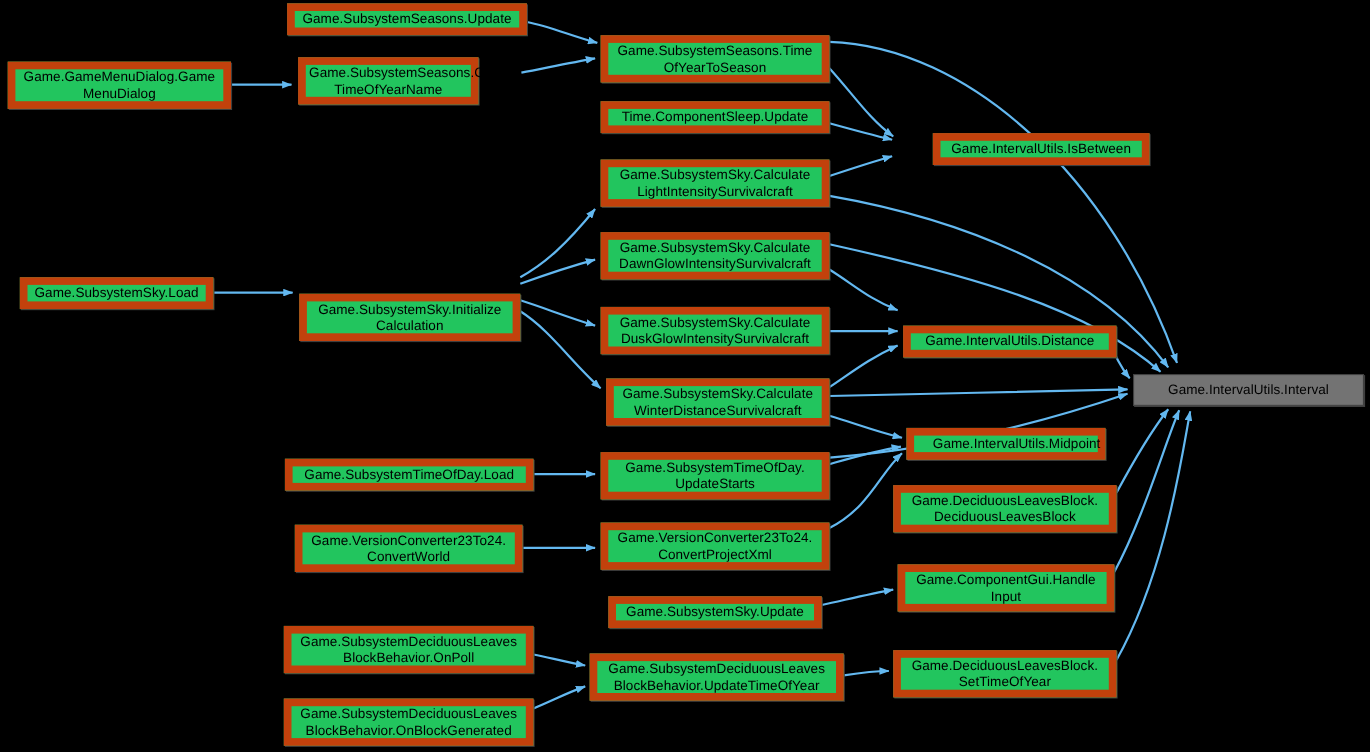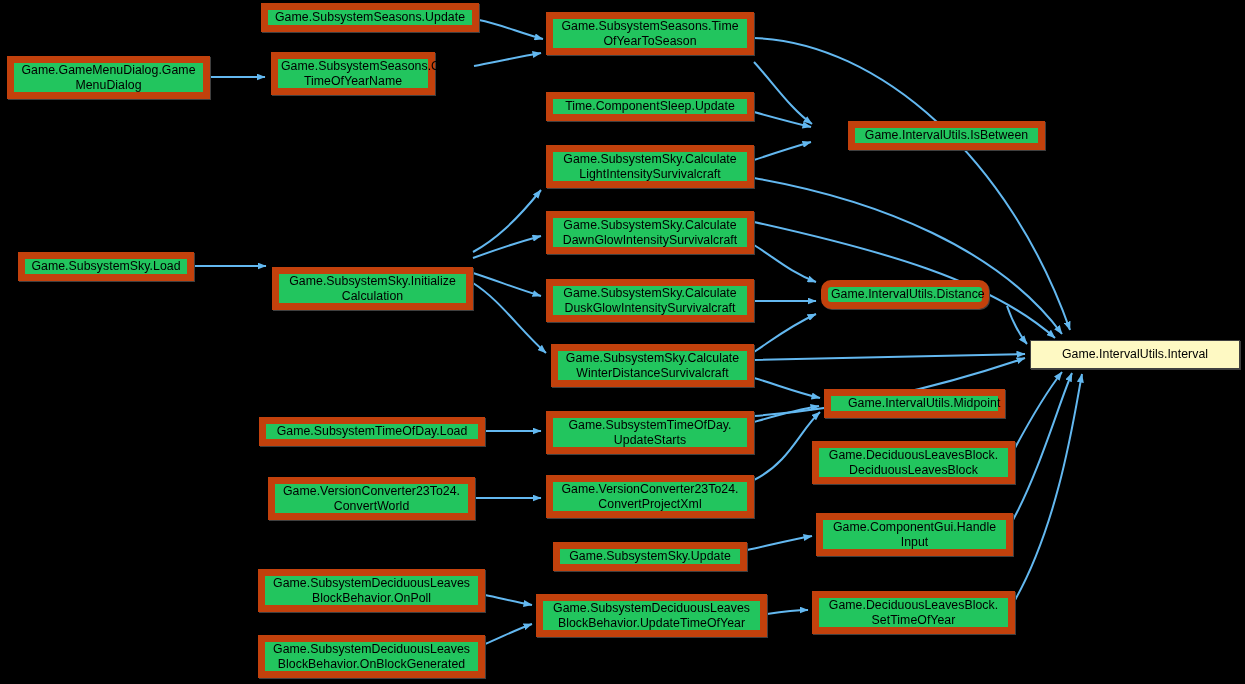--- a/index.html
+++ b/index.html
@@ -34,21 +34,21 @@
     justify-content: center;
     text-align: center;
     font-size: 12.3px;
     line-height: 15px;
     letter-spacing: 0.05px;
     padding: 0 3px;
     white-space: pre-line;
     box-shadow: 1px 1px 0 0 #3f3f3f;
   }
   .node.highlight {
-    background: #fef9c3;
+    background: #737373;
     border: 1px solid #404040;
   }
   .node-label {
     display: block;
     width: 100%;
   }
 </style>
 </head>
 <body>
 
@@ -93,34 +93,34 @@
         <path d="M 767,614 C 780,612 795,610 808,610" fill="none" stroke="#63b8f0" stroke-width="2" marker-end="url(#arrowhead)"></path>
         <path d="M 1015,600 C 1060,520 1075,410 1082,374" fill="none" stroke="#63b8f0" stroke-width="2" marker-end="url(#arrowhead)"></path>
       </g>
   </svg>
   <div id="nodes">
       <div class="node" style="left: 261px; top: 3px; width: 218px; height: 29px;"><span class="node-label">Game.SubsystemSeasons.Update</span></div>
       <div class="node" style="left: 7px; top: 56px; width: 203px; height: 43px;"><span class="node-label">Game.GameMenuDialog.Game
 MenuDialog</span></div>
       <div class="node" style="left: 271px; top: 52px; width: 164px; height: 43px;"><span class="node-label">Game.SubsystemSeasons.Get
 TimeOfYearName</span></div>
-      <div class="node" style="left: 546px; top: 12px; width: 208px; height: 43px;"><span class="node-label">Game.SubsystemSeasons.Time
+      <div class="node" style="left: 546px; top: 32px; width: 208px; height: 43px;"><span class="node-label">Game.SubsystemSeasons.Time
 OfYearToSeason</span></div>
       <div class="node" style="left: 546px; top: 92px; width: 208px; height: 29px;"><span class="node-label">Time.ComponentSleep.Update</span></div>
       <div class="node" style="left: 816px; top: 121px; width: 197px; height: 29px; margin-left: 32px;"><span class="node-label">Game.IntervalUtils.IsBetween</span></div>
       <div class="node" style="left: 546px; top: 145px; width: 208px; height: 43px;"><span class="node-label">Game.SubsystemSky.Calculate
 LightIntensitySurvivalcraft</span></div>
       <div class="node" style="left: 546px; top: 211px; width: 208px; height: 43px;"><span class="node-label">Game.SubsystemSky.Calculate
 DawnGlowIntensitySurvivalcraft</span></div>
       <div class="node" style="left: 18px; top: 252px; width: 176px; height: 29px;"><span class="node-label">Game.SubsystemSky.Load</span></div>
       <div class="node" style="left: 272px; top: 243px; width: 201px; height: 43px; margin-top: 24px;"><span class="node-label">Game.SubsystemSky.Initialize
 Calculation</span></div>
       <div class="node" style="left: 546px; top: 279px; width: 208px; height: 43px;"><span class="node-label">Game.SubsystemSky.Calculate
 DuskGlowIntensitySurvivalcraft</span></div>
-      <div class="node" style="left: 821px; top: 280px; width: 168px; height: 29px; border-radius: 10px;"><span class="node-label">Game.IntervalUtils.Distance</span></div>
+      <div class="node" style="left: 821px; top: 296px; width: 194px; height: 29px;"><span class="node-label">Game.IntervalUtils.Distance</span></div>
       <div class="node" style="left: 551px; top: 344px; width: 203px; height: 43px;"><span class="node-label">Game.SubsystemSky.Calculate
 WinterDistanceSurvivalcraft</span></div>
       <div class="node highlight" style="left: 1030px; top: 340px; width: 210px; height: 29px;"><span class="node-label">Game.IntervalUtils.Interval</span></div>
       <div class="node" style="left: 824px; top: 389px; width: 181px; height: 29px; padding-left: 17px;"><span class="node-label">Game.IntervalUtils.Midpoint</span></div>
       <div class="node" style="left: 259px; top: 417px; width: 226px; height: 29px;"><span class="node-label">Game.SubsystemTimeOfDay.Load</span></div>
       <div class="node" style="left: 546px; top: 411px; width: 208px; height: 43px;"><span class="node-label">Game.SubsystemTimeOfDay.
 UpdateStarts</span></div>
       <div class="node" style="left: 812px; top: 441px; width: 203px; height: 43px;"><span class="node-label">Game.DeciduousLeavesBlock.
 DeciduousLeavesBlock</span></div>
       <div class="node" style="left: 268px; top: 477px; width: 207px; height: 43px;"><span class="node-label">Game.VersionConverter23To24.

